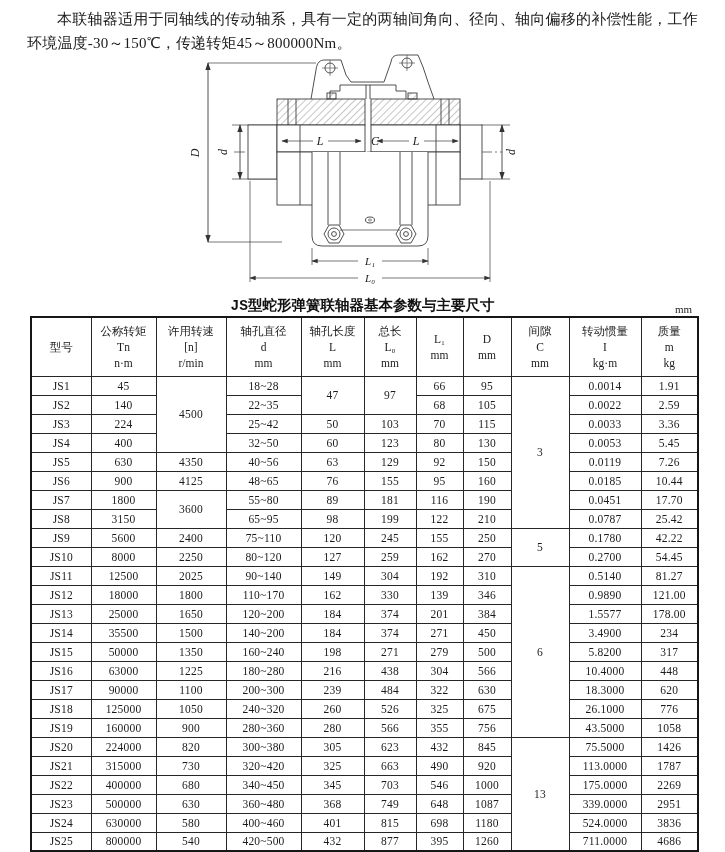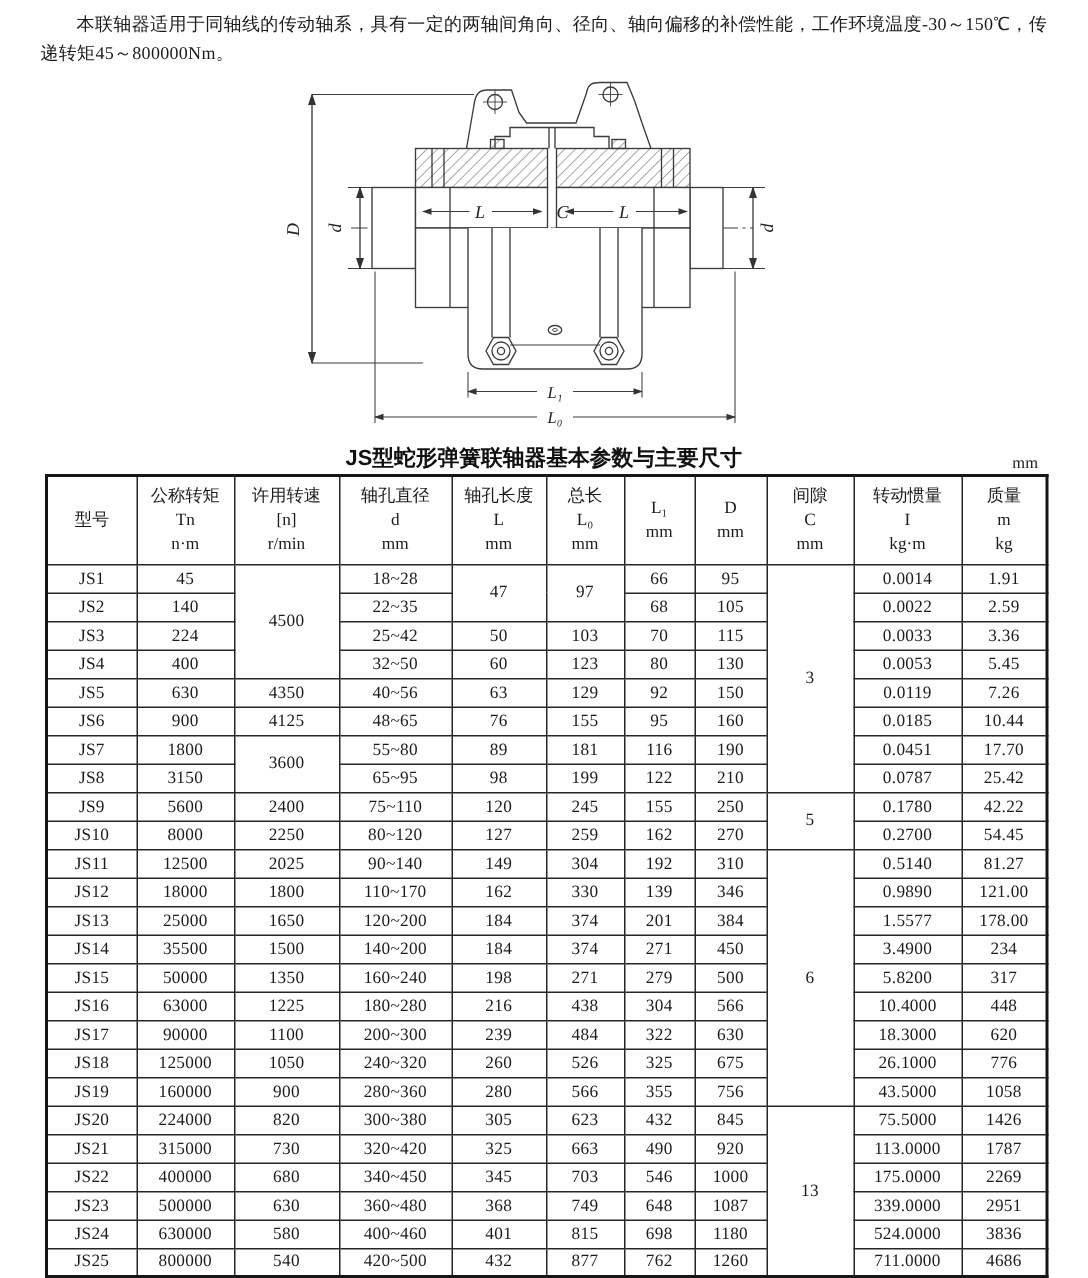--- a/index.html
+++ b/index.html
@@ -1,32 +1,32 @@
 <!DOCTYPE html>
 <html><head>
 <meta charset="utf-8">
 <style>
   * { margin:0; padding:0; box-sizing:border-box; }
   html,body { width:725px; height:852px; background:#ffffff; }
   body { position:relative; font-family:"Liberation Serif", serif; color:#1b1b1b; overflow:hidden; }
 
   .intro {
     position:absolute; top:7px; left:27px; width:671px;
-    font-size:12px; line-height:1.6; text-align:justify; text-indent:2em;
+    font-size:15px; line-height:1.6; text-align:justify; text-indent:2em;
     letter-spacing:.2px;
   }
 
   .drawing { position:absolute; left:178px; top:50px; width:366px; height:244px; }
   .drawing svg { width:100%; height:100%; }
   .dim-label { font-family:"Liberation Serif", serif; font-style:italic; font-size:12px; fill:#222; }
   .dim-sub  { font-size:11px; }
 
   .table-title {
     position:absolute; top:296px; left:0; width:100%; text-align:center;
-    font-family:Liberation Sans, sans-serif; font-weight:bold; font-size:14.5px; color:#111;
+    font-family:Liberation Mono, monospace; font-weight:bold; font-size:14.5px; color:#111;
   }
   .unit-note { position:absolute; top:303px; right:33px; font-size:11px; }
 
   table.params {
     position:absolute; left:30px; top:316px; width:667px;
     border-collapse:collapse; table-layout:fixed;
     border:2px solid #161616;
   }
   .params th, .params td {
     border:1px solid #262626; text-align:center; vertical-align:middle;
@@ -466,19 +466,19 @@
         <td>524.0000</td>
         <td>3836</td>
       </tr>
       <tr>
         <td>JS25</td>
         <td>800000</td>
         <td>540</td>
         <td>420~500</td>
         <td>432</td>
         <td>877</td>
-        <td>762</td>
+        <td>395</td>
         <td>1260</td>
         <td>711.0000</td>
         <td>4686</td>
       </tr>
     </tbody>
 </table>
 
 </body></html>

